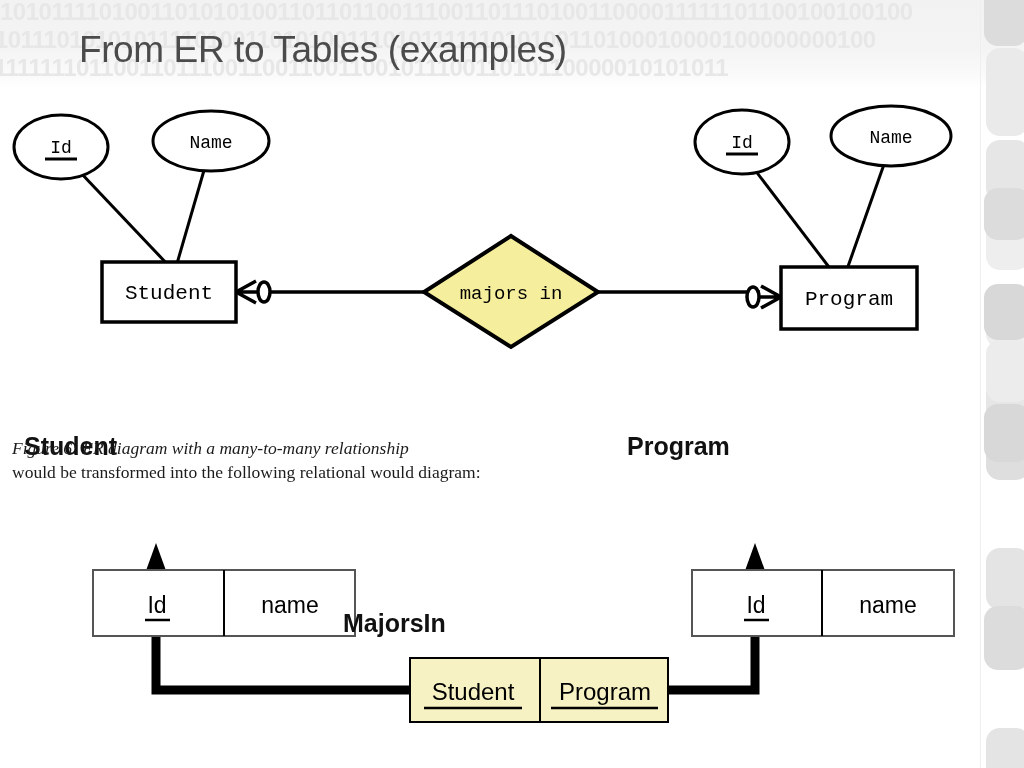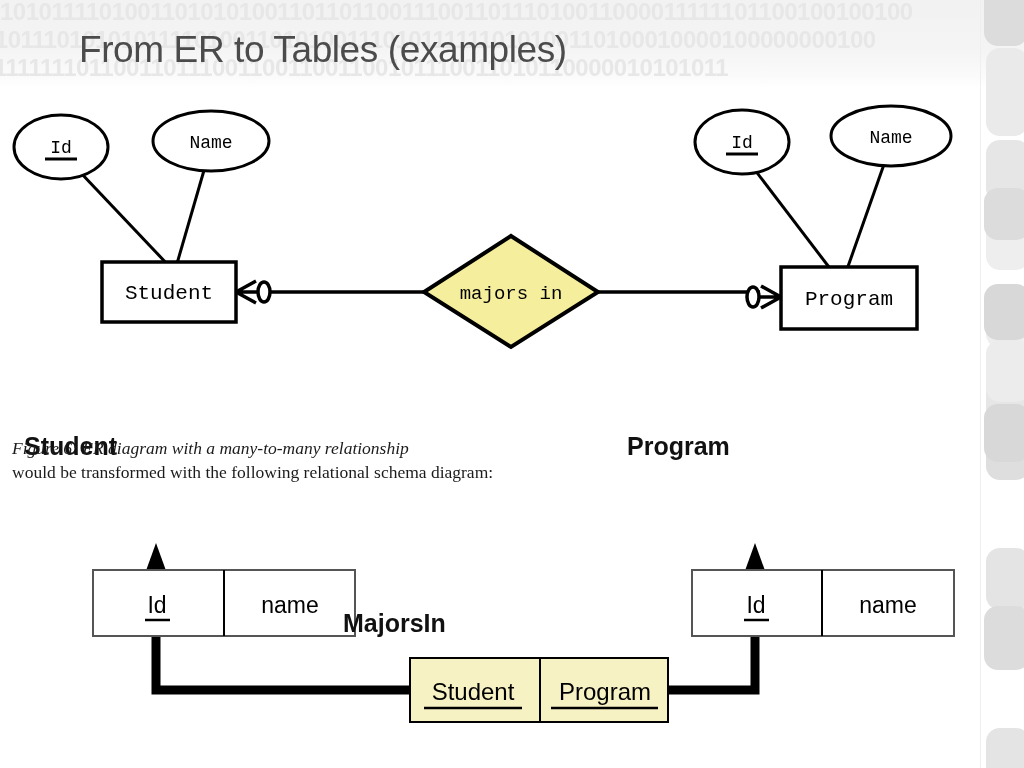--- a/index.html
+++ b/index.html
@@ -160,15 +160,15 @@
       <line x1="540" y1="563" x2="540" y2="627" stroke="#000" stroke-width="2"></line>
       <text class="sans" x="473" y="605" text-anchor="middle" font-size="24" fill="#000">Student</text>
       <line x1="424" y1="613" x2="522" y2="613" stroke="#000" stroke-width="2.5"></line>
       <text class="sans" x="605" y="605" text-anchor="middle" font-size="24" fill="#000">Program</text>
       <line x1="551" y1="613" x2="658" y2="613" stroke="#000" stroke-width="2.5"></line>
     </g>
     <text class="sans" x="343" y="537" font-size="25" font-weight="bold" fill="#111">MajorsIn</text>
   </svg>
 
   <div class="caption cap6 serif-i">Figure 6: ER diagram with a many-to-many relationship</div>
-  <div class="caption cap6b serif-r">would be transformed with the following relational schema diagram:</div>
+  <div class="caption cap6b serif-r">would be transformed into the following relational would diagram:</div>
 
 </div>
 
 </body></html>

